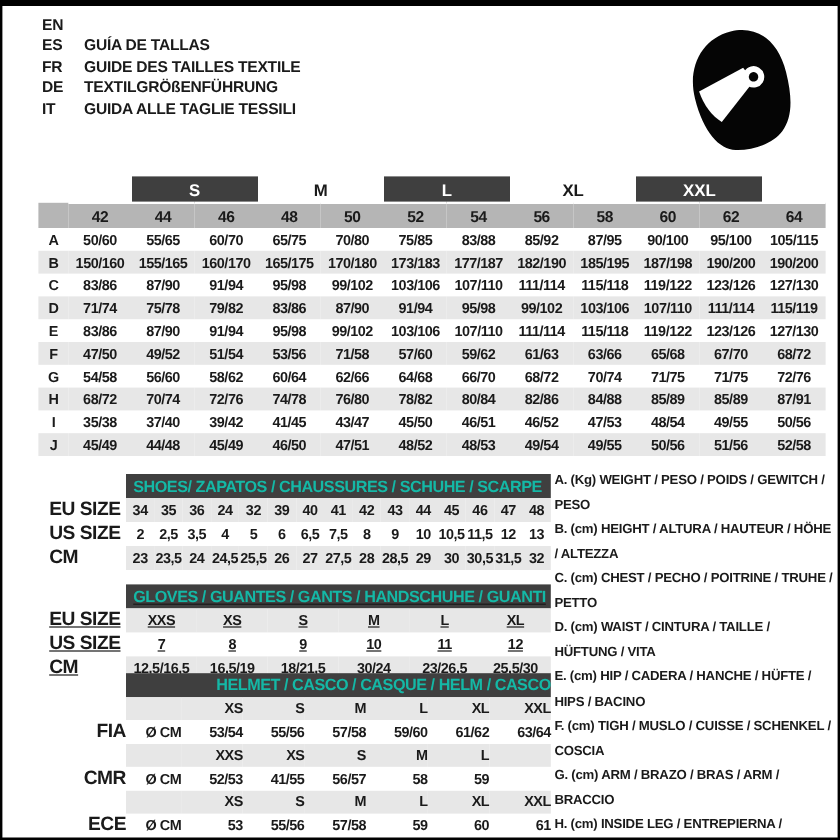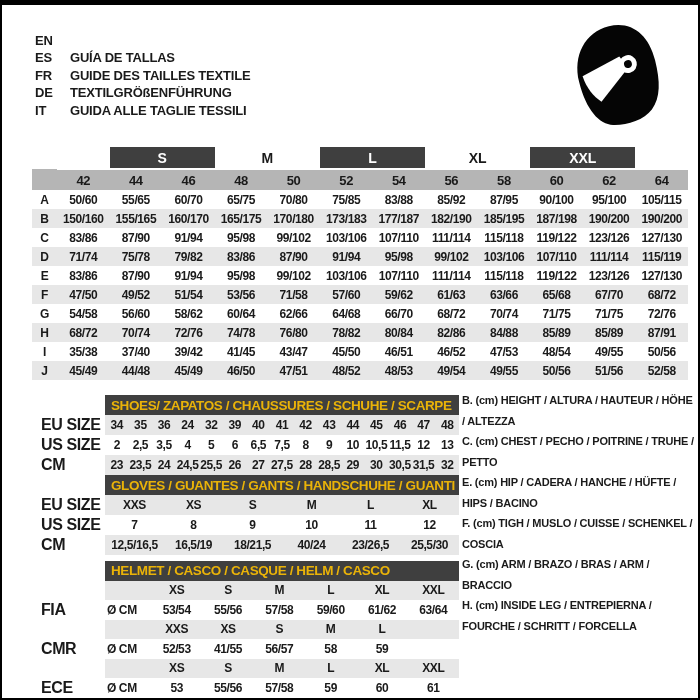--- a/index.html
+++ b/index.html
@@ -5,44 +5,44 @@
   html,body { margin:0; padding:0; }
   body {
     width:700px; height:700px; position:relative; overflow:hidden;
     background:#fff; box-sizing:border-box;
     border:solid #000; border-width:5px 2px 2px 2px;
     font-family:"Liberation Sans", sans-serif;
     color:var(--text,#1a1a1a);
     -webkit-font-smoothing:antialiased;
   }
   
-  #languages { position:absolute; top:27px; left:33px; list-style:none; margin:0; padding:0;
+  #languages { position:absolute; top:7px; left:33px; list-style:none; margin:0; padding:0;
     font-weight:bold; font-size:13px; letter-spacing:-0.2px; }
   #languages li { display:flex; line-height:17.4px; }
   #languages .code { width:35px; flex:0 0 35px; }
   
   #logo { position:absolute; top:12px; right:34px; width:94px; height:116px; }
   
   table { border-collapse:collapse; table-layout:fixed; }
   td { padding:0; text-align:center; white-space:nowrap; font-weight:bold; overflow:visible; }
   
   #main-table { position:absolute; top:142px; left:30px; width:656px; font-size:12px; }
   #main-table td { height:19px; letter-spacing:-0.4px; }
   #main-table .band { height:21px; font-size:14px; letter-spacing:0; border-bottom:2px solid #fff; }
   #main-table .band.dark { background:var(--dark,#3f3f3f); color:#fff; }
   #main-table .sizes { background:var(--mid,#b5b5b5); height:20px; font-size:13px; }
   #main-table tr.alt td { background:var(--row,#e7e7e7); }
   
   .sec { position:absolute; left:30px; width:427px; font-size:12px; }
   .sec td { height:20px; letter-spacing:-0.4px; }
   #shoes-table { top:390px; }
-  #gloves-table { top:470px; }
+  #gloves-table { top:482px;text-decoration:underline; }
   #helmet-table { top:556px; }
-  #helmet-table td { height:19.5px; }
-  .secbar { background:var(--dark,#3f3f3f); color:#eab308; text-align:left; padding-left:6px;
+  #helmet-table td { height:19.5px;text-align:right; }
+  .secbar { background:var(--dark,#3f3f3f); color:#14b8a6; text-align:left; padding-left:6px;
     font-size:13.5px; height:21px; letter-spacing:-0.2px; }
   .outer { text-align:left; padding-left:9px; font-size:16px; letter-spacing:-0.2px; }
   .shade { background:var(--row,#e7e7e7); }
   .unit { text-align:left; padding-left:2px; }
   
   #legend { position:absolute; top:385px; left:460px; width:232px; list-style:none; margin:0; padding:0;
     font-weight:bold; font-size:11px; line-height:20.5px; letter-spacing:-0.2px; }
 </style>
 </head>
 <body style="--dark: #3f3f3f; --mid: #b5b5b5; --row: #e7e7e7; --text: #1a1a1a;">
@@ -387,21 +387,21 @@
         <td class="val">9</td>
         <td class="val">10</td>
         <td class="val">11</td>
         <td class="val">12</td>
       </tr>
       <tr>
         <td class="outer">CM</td>
         <td class="val shade">12,5/16,5</td>
         <td class="val shade">16,5/19</td>
         <td class="val shade">18/21,5</td>
-        <td class="val shade">40/24</td>
+        <td class="val shade">30/24</td>
         <td class="val shade">23/26,5</td>
         <td class="val shade">25,5/30</td>
       </tr>
     </tbody>
 </table>
 
 <table id="helmet-table" class="sec">
   <colgroup id="helmet-cols">
       <col style="width: 73px;">
       <col style="width: 46px;">
@@ -474,19 +474,21 @@
         <td class="val">55/56</td>
         <td class="val">57/58</td>
         <td class="val">59</td>
         <td class="val">60</td>
         <td class="val">61</td>
       </tr>
     </tbody>
 </table>
 
 <ul id="legend">
+    <li>A. (Kg) WEIGHT / PESO / POIDS / GEWITCH / PESO</li>
     <li>B. (cm) HEIGHT / ALTURA / HAUTEUR / HÖHE / ALTEZZA</li>
     <li>C. (cm) CHEST / PECHO / POITRINE / TRUHE / PETTO</li>
+    <li>D. (cm) WAIST / CINTURA / TAILLE / HÜFTUNG / VITA</li>
     <li>E. (cm) HIP / CADERA / HANCHE / HÜFTE / HIPS / BACINO</li>
     <li>F. (cm) TIGH / MUSLO / CUISSE / SCHENKEL / COSCIA</li>
     <li>G. (cm) ARM / BRAZO / BRAS / ARM / BRACCIO</li>
     <li>H. (cm) INSIDE LEG / ENTREPIERNA / FOURCHE / SCHRITT / FORCELLA</li>
   </ul>
 
 </body></html>

